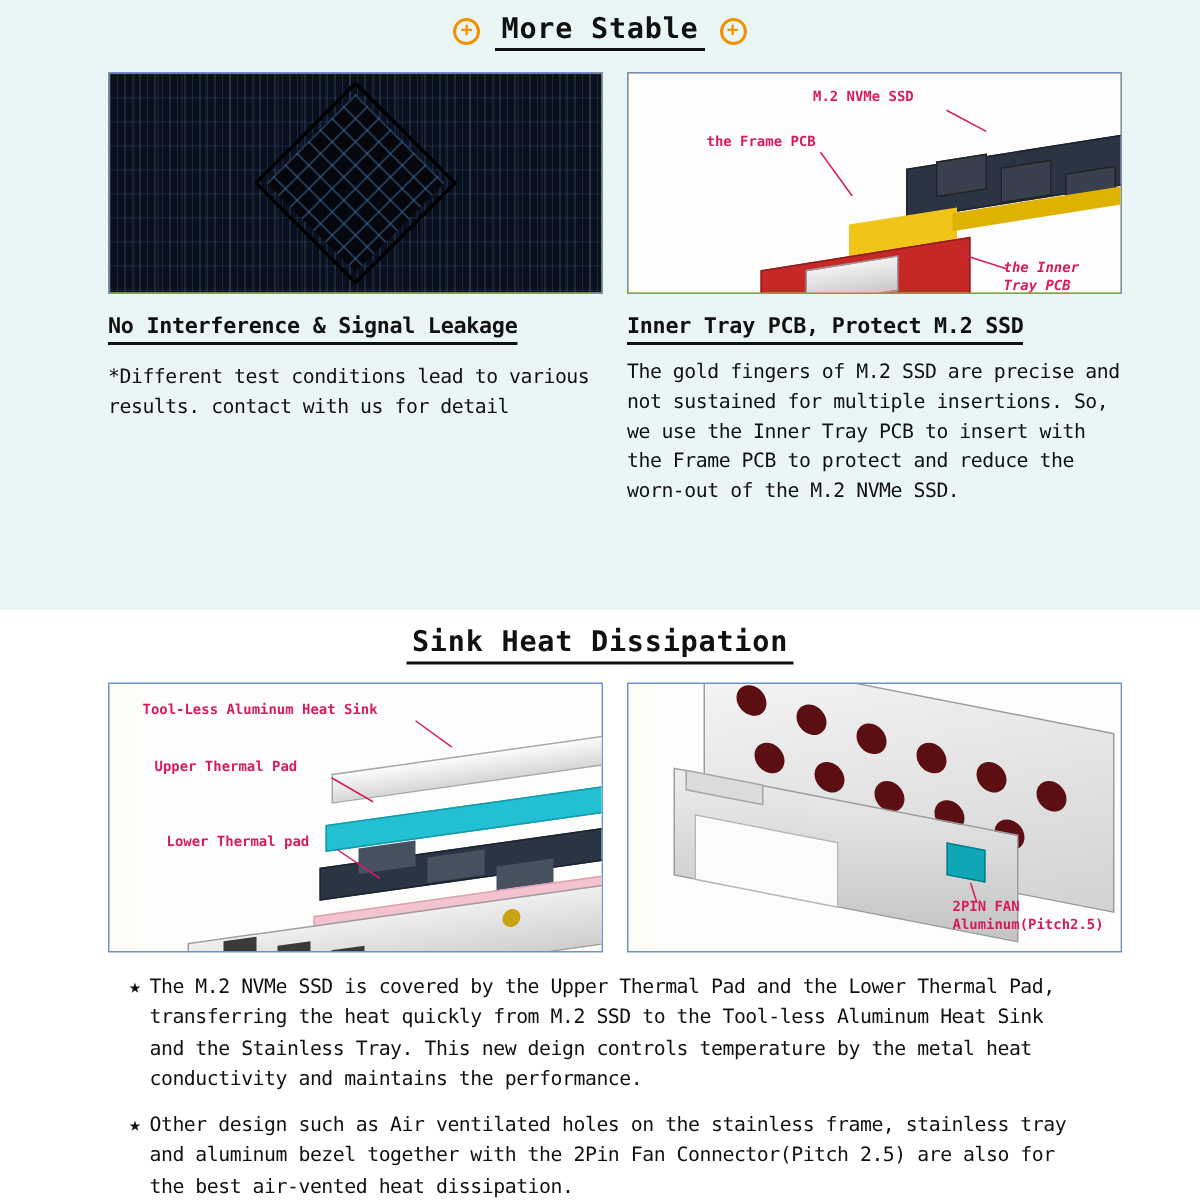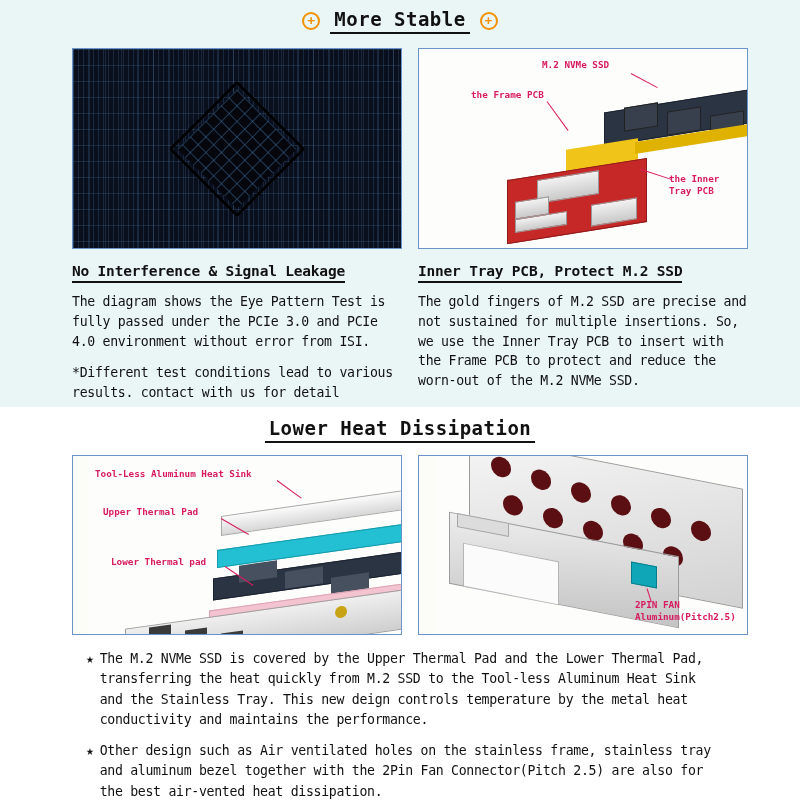--- a/index.html
+++ b/index.html
@@ -37,21 +37,21 @@
     display:inline-block;
   }
 
   .cols {
     display:flex; gap:16px;
     padding: 14px 72px 0 72px;
   }
   .col { width:330px; }
 
   .imgbox {
-    width:330px; height:201px;
+    width:330px; height:148px;
     border:1px solid #6b93c9;
     position:relative; overflow:hidden;
     background:#eab308;
   }
   .cap {
     margin-top:14px;
     font-size:14.5px; font-weight:bold; color:#111;
     border-bottom:2px solid #111;
     display:inline-block;
     padding-bottom:2px;
@@ -171,21 +171,20 @@
             <div class="diamond">
               <i class="d1"></i>
               <i class="d2"></i>
               <i class="d3"></i>
               <i class="d4"></i>
               <span class="dcore"></span>
             </div>
           </div>
         </div>
         <div class="cap">No Interference &amp; Signal Leakage</div>
-        <div class="para">The diagram shows the Eye Pattern Test is fully passed under the PCIe 3.0 and PCIe 4.0 environment without error from ISI.</div>
         <div class="para small">*Different test conditions lead to various results. contact with us for detail</div>
       </div>
 
       <div class="col">
         <div class="imgbox">
           <div class="tray">
 
             <div class="ssd-stick" style="left:185px; top:52px; width:145px; height:34px; transform:skewY(-9deg);"></div>
             <div class="chip" style="left:205px; top:56px; width:34px; height:24px; transform:skewY(-9deg);"></div>
             <div class="chip" style="left:248px; top:60px; width:34px; height:24px; transform:skewY(-9deg);"></div>
@@ -199,38 +198,38 @@
             <div class="silver" style="left:96px; top:150px; width:34px; height:18px; transform:skewY(-9deg);"></div>
             <div class="silver" style="left:96px; top:166px; width:52px; height:14px; transform:skewY(-9deg);"></div>
             <div class="silver" style="left:172px; top:152px; width:46px; height:22px; transform:skewY(-9deg);"></div>
 
             <div class="lbl" style="left:123px; top:10px;">M.2 NVMe SSD</div>
             <div class="ln" style="left:212px; top:24px; width:30px; transform:rotate(28deg);"></div>
 
             <div class="lbl" style="left:52px; top:40px;">the Frame PCB</div>
             <div class="ln" style="left:128px; top:52px; width:36px; transform:rotate(54deg);"></div>
 
-            <div class="lbl" style="left:250px; top:124px;">the Inner
+            <div class="lbl" style="left:250px; top:124px;font-style:italic;">the Inner
 Tray PCB</div>
             <div class="ln" style="left:222px; top:120px; width:32px; transform:rotate(18deg);"></div>
           </div>
         </div>
         <div class="cap">Inner Tray PCB, Protect M.2 SSD</div>
         <div class="para">The gold fingers of M.2 SSD are precise and not sustained for multiple insertions. So, we use the Inner Tray PCB to insert with the Frame PCB to protect and reduce the worn-out of the M.2 NVMe SSD.</div>
       </div>
 
     </div>
   </div>
 
   <div class="hr-top"></div>
 
   <div class="sec2">
 
     <div class="sec-title">
-      <span class="txt">Lower Heat Dissipation</span>
+      <span class="txt">Sink Heat Dissipation</span>
     </div>
 
     <div class="cols">
 
       <div class="col">
         <div class="heat-imgbox">
           <div class="tray">
 
             <div style="position:absolute;left:132px;top:46px;width:198px;height:20px;background:linear-gradient(180deg,#fbfbfb,#d7d7d7);border:1px solid #a8a8a8;transform:skewY(-8deg);"></div>
 

